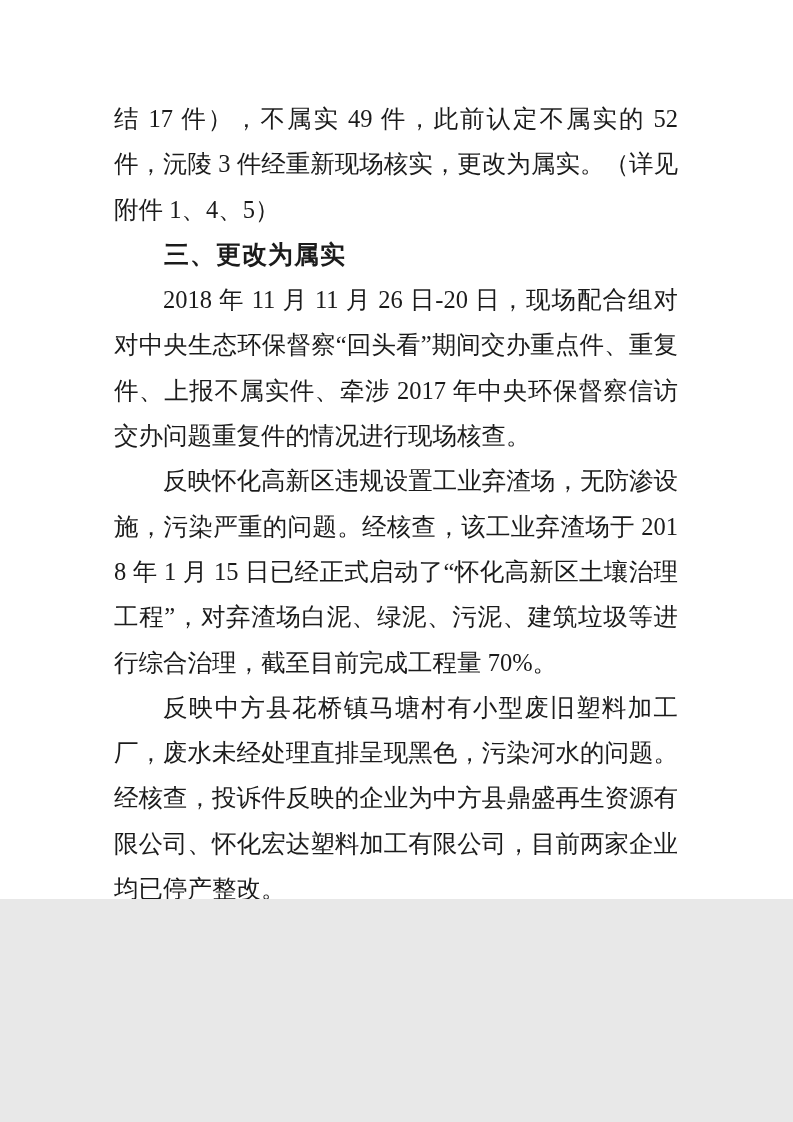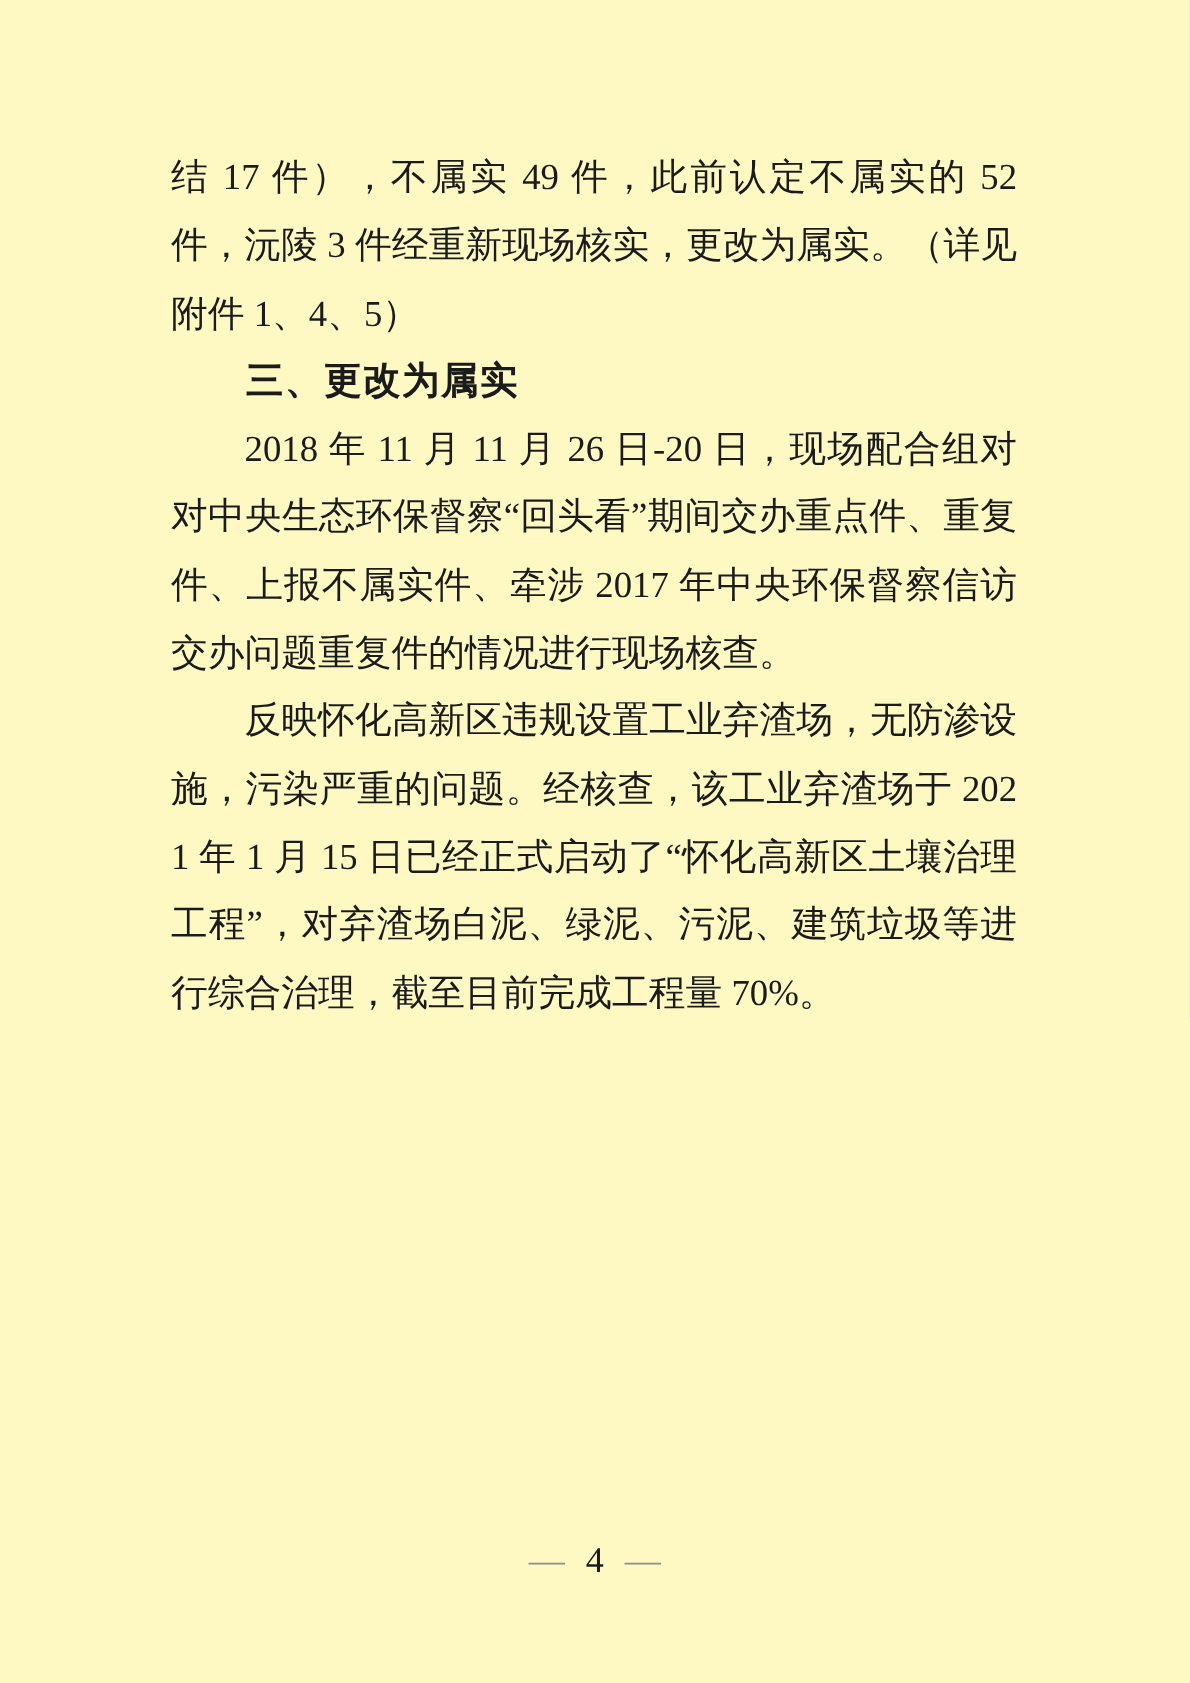--- a/index.html
+++ b/index.html
@@ -3,23 +3,23 @@
 <meta charset="utf-8">
 <style>
   html, body {
     margin: 0;
     padding: 0;
     background: #e8e8e8;
   }
   .page {
     position: relative;
     width: 793px;
-    height: 1122px;
+    height: 899px;
     margin: 0 auto;
-    background: #fef9c3;
+    background: #ffffff;
     overflow: hidden;
     font-family: "Liberation Serif", "DejaVu Serif", serif;
     color: #1b1b1b;
   }
   .text-block {
     position: absolute;
     left: 114px;
     top: 96px;
     width: 564px;
   }
@@ -67,21 +67,22 @@
 </style>
 </head>
 <body>
 
 <div class="page">
 
   <div class="text-block" id="body-container">
       <p class="body-continuation">结 17 件），不属实 49 件，此前认定不属实的 52 件，沅陵 3 件经重新现场核实，更改为属实。（详见附件 1、4、5）</p>
       <p class="heading">三、更改为属实</p>
       <p class="body">2018 年 11 月 11 月 26 日-20 日，现场配合组对对中央生态环保督察“回头看”期间交办重点件、重复件、上报不属实件、牵涉 2017 年中央环保督察信访交办问题重复件的情况进行现场核查。</p>
-      <p class="body">反映怀化高新区违规设置工业弃渣场，无防渗设施，污染严重的问题。经核查，该工业弃渣场于 2021 年 1 月 15 日已经正式启动了“怀化高新区土壤治理工程”，对弃渣场白泥、绿泥、污泥、建筑垃圾等进行综合治理，截至目前完成工程量 70%。</p>
+      <p class="body">反映怀化高新区违规设置工业弃渣场，无防渗设施，污染严重的问题。经核查，该工业弃渣场于 2018 年 1 月 15 日已经正式启动了“怀化高新区土壤治理工程”，对弃渣场白泥、绿泥、污泥、建筑垃圾等进行综合治理，截至目前完成工程量 70%。</p>
+      <p class="body">反映中方县花桥镇马塘村有小型废旧塑料加工厂，废水未经处理直排呈现黑色，污染河水的问题。经核查，投诉件反映的企业为中方县鼎盛再生资源有限公司、怀化宏达塑料加工有限公司，目前两家企业均已停产整改。</p>
     </div>
 
   <div class="footer">
     <span class="dash">—</span>
     <span class="page-num">4</span>
     <span class="dash">—</span>
   </div>
 
 </div>
 

